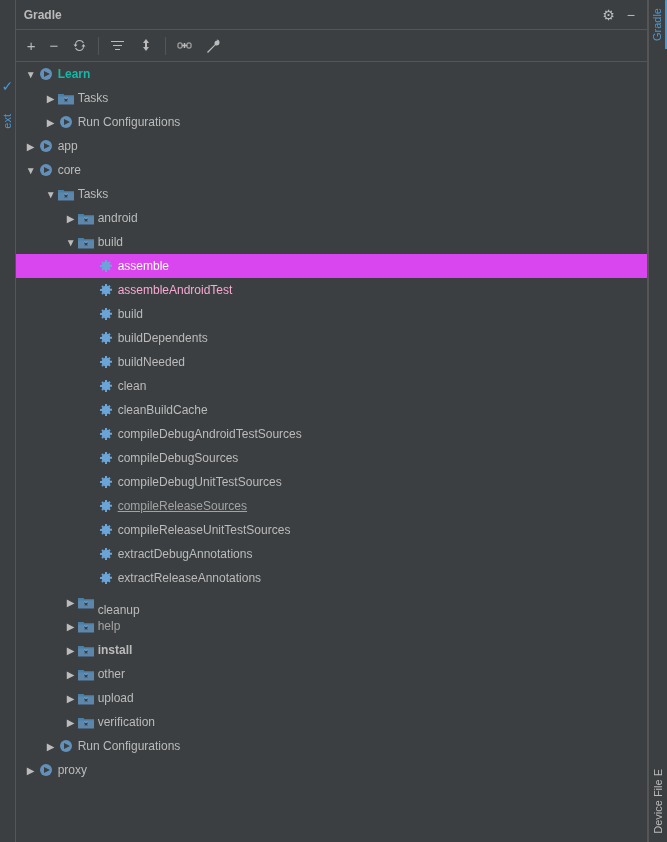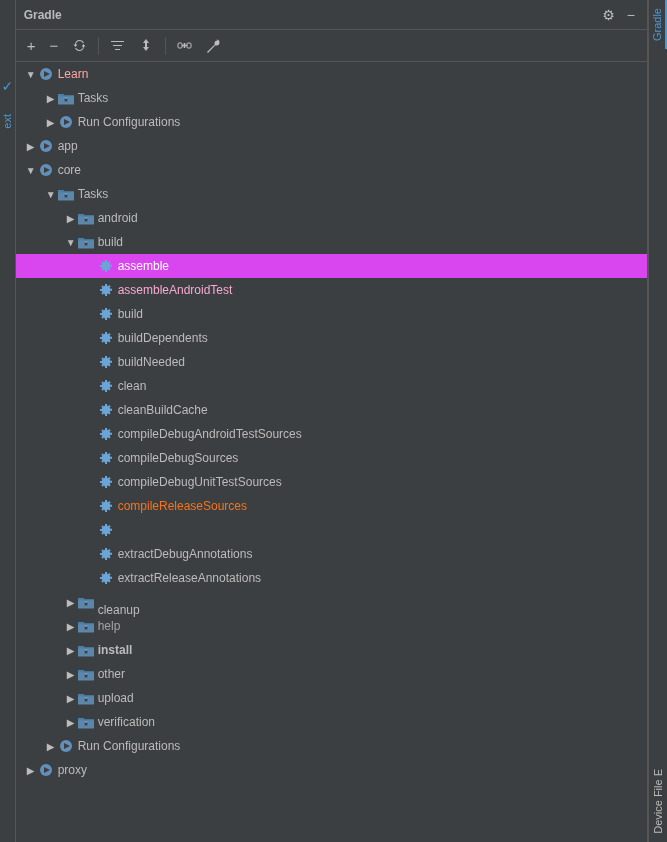--- a/index.html
+++ b/index.html
@@ -249,21 +249,21 @@
     <div id="tree-root">
         <div class="tree-item">
           <span class="indent" style="display: inline-block; width: 8px;"></span>
           <span class="arrow expanded"></span>
           <span class="folder-icon">
             <svg width="14" height="14" viewBox="0 0 14 14">
               <circle cx="7" cy="7" r="6" fill="#6ba5d8" opacity="0.8"></circle>
               <polygon points="5,4 11,7 5,10" fill="#3c3f41"></polygon>
             </svg>
           </span>
-          <span class="item-label" style="color: #fca5a5;">Learn</span>
+          <span class="item-label" style="color: #14b8a6; font-weight: bold;">Learn</span>
         </div>
         <div class="tree-item">
           <span class="indent" style="display: inline-block; width: 28px;"></span>
           <span class="arrow collapsed"></span>
           <span class="folder-icon">
             <svg width="16" height="14" viewBox="0 0 16 14" fill="#6ba5d8">
               <path d="M0 3h5l1.5 1.5H16v9H0V3z" opacity="0.7"></path>
               <path d="M0 3h5l1.5 1.5H16v1H0V3z" fill="#4a80a8"></path>
               <circle cx="8" cy="9" r="2" fill="#3c3f41"></circle>
               <path d="M7 7.5h2M8 6.5v1M8 10v1M6.5 8h-1M9.5 8h1M7 7l-.7-.7M9 7l.7-.7M7 9l-.7.7M9 9l.7.7" stroke="#6ba5d8" stroke-width="0.8"></path>
@@ -455,31 +455,32 @@
         </div>
         <div class="tree-item">
           <span class="indent" style="display: inline-block; width: 68px;"></span>
           <span class="arrow leaf"></span>
           <span class="folder-icon">
             <svg width="14" height="14" viewBox="0 0 14 14" fill="#6ba5d8">
               <path d="M7 4.5a2.5 2.5 0 100 5 2.5 2.5 0 000-5zm0 1a1.5 1.5 0 110 3 1.5 1.5 0 010-3z"></path>
               <path d="M6 1h2v1.5l1.2.7 1.1-1.1 1.4 1.4-1.1 1.1.7 1.2H13v2h-1.7l-.7 1.2 1.1 1.1-1.4 1.4-1.1-1.1-1.2.7V13H6v-1.7l-1.2-.7-1.1 1.1-1.4-1.4 1.1-1.1-.7-1.2H1V6h1.7l.7-1.2-1.1-1.1L3.7 2.3l1.1 1.1L6 2.7V1z" fill="#6ba5d8"></path>
             </svg>
           </span>
-          <span class="item-label" style="color: #f97316;">compileReleaseSources</span>
-        </div>
-        <div class="tree-item">
-          <span class="indent" style="display: inline-block; width: 68px;"></span>
-          <span class="arrow leaf"></span>
-          <span class="folder-icon">
-            <svg width="14" height="14" viewBox="0 0 14 14" fill="#6ba5d8">
-              <path d="M7 4.5a2.5 2.5 0 100 5 2.5 2.5 0 000-5zm0 1a1.5 1.5 0 110 3 1.5 1.5 0 010-3z"></path>
-              <path d="M6 1h2v1.5l1.2.7 1.1-1.1 1.4 1.4-1.1 1.1.7 1.2H13v2h-1.7l-.7 1.2 1.1 1.1-1.4 1.4-1.1-1.1-1.2.7V13H6v-1.7l-1.2-.7-1.1 1.1-1.4-1.4 1.1-1.1-.7-1.2H1V6h1.7l.7-1.2-1.1-1.1L3.7 2.3l1.1 1.1L6 2.7V1z" fill="#6ba5d8"></path>
-            </svg>
-          </span>
+          <span class="item-label" style="color: #a3a3a3; text-decoration: underline;">compileReleaseSources</span>
+        </div>
+        <div class="tree-item">
+          <span class="indent" style="display: inline-block; width: 68px;"></span>
+          <span class="arrow leaf"></span>
+          <span class="folder-icon">
+            <svg width="14" height="14" viewBox="0 0 14 14" fill="#6ba5d8">
+              <path d="M7 4.5a2.5 2.5 0 100 5 2.5 2.5 0 000-5zm0 1a1.5 1.5 0 110 3 1.5 1.5 0 010-3z"></path>
+              <path d="M6 1h2v1.5l1.2.7 1.1-1.1 1.4 1.4-1.1 1.1.7 1.2H13v2h-1.7l-.7 1.2 1.1 1.1-1.4 1.4-1.1-1.1-1.2.7V13H6v-1.7l-1.2-.7-1.1 1.1-1.4-1.4 1.1-1.1-.7-1.2H1V6h1.7l.7-1.2-1.1-1.1L3.7 2.3l1.1 1.1L6 2.7V1z" fill="#6ba5d8"></path>
+            </svg>
+          </span>
+          <span class="item-label" style="color: rgb(187, 187, 187);">compileReleaseUnitTestSources</span>
         </div>
         <div class="tree-item">
           <span class="indent" style="display: inline-block; width: 68px;"></span>
           <span class="arrow leaf"></span>
           <span class="folder-icon">
             <svg width="14" height="14" viewBox="0 0 14 14" fill="#6ba5d8">
               <path d="M7 4.5a2.5 2.5 0 100 5 2.5 2.5 0 000-5zm0 1a1.5 1.5 0 110 3 1.5 1.5 0 010-3z"></path>
               <path d="M6 1h2v1.5l1.2.7 1.1-1.1 1.4 1.4-1.1 1.1.7 1.2H13v2h-1.7l-.7 1.2 1.1 1.1-1.4 1.4-1.1-1.1-1.2.7V13H6v-1.7l-1.2-.7-1.1 1.1-1.4-1.4 1.1-1.1-.7-1.2H1V6h1.7l.7-1.2-1.1-1.1L3.7 2.3l1.1 1.1L6 2.7V1z" fill="#6ba5d8"></path>
             </svg>
           </span>

